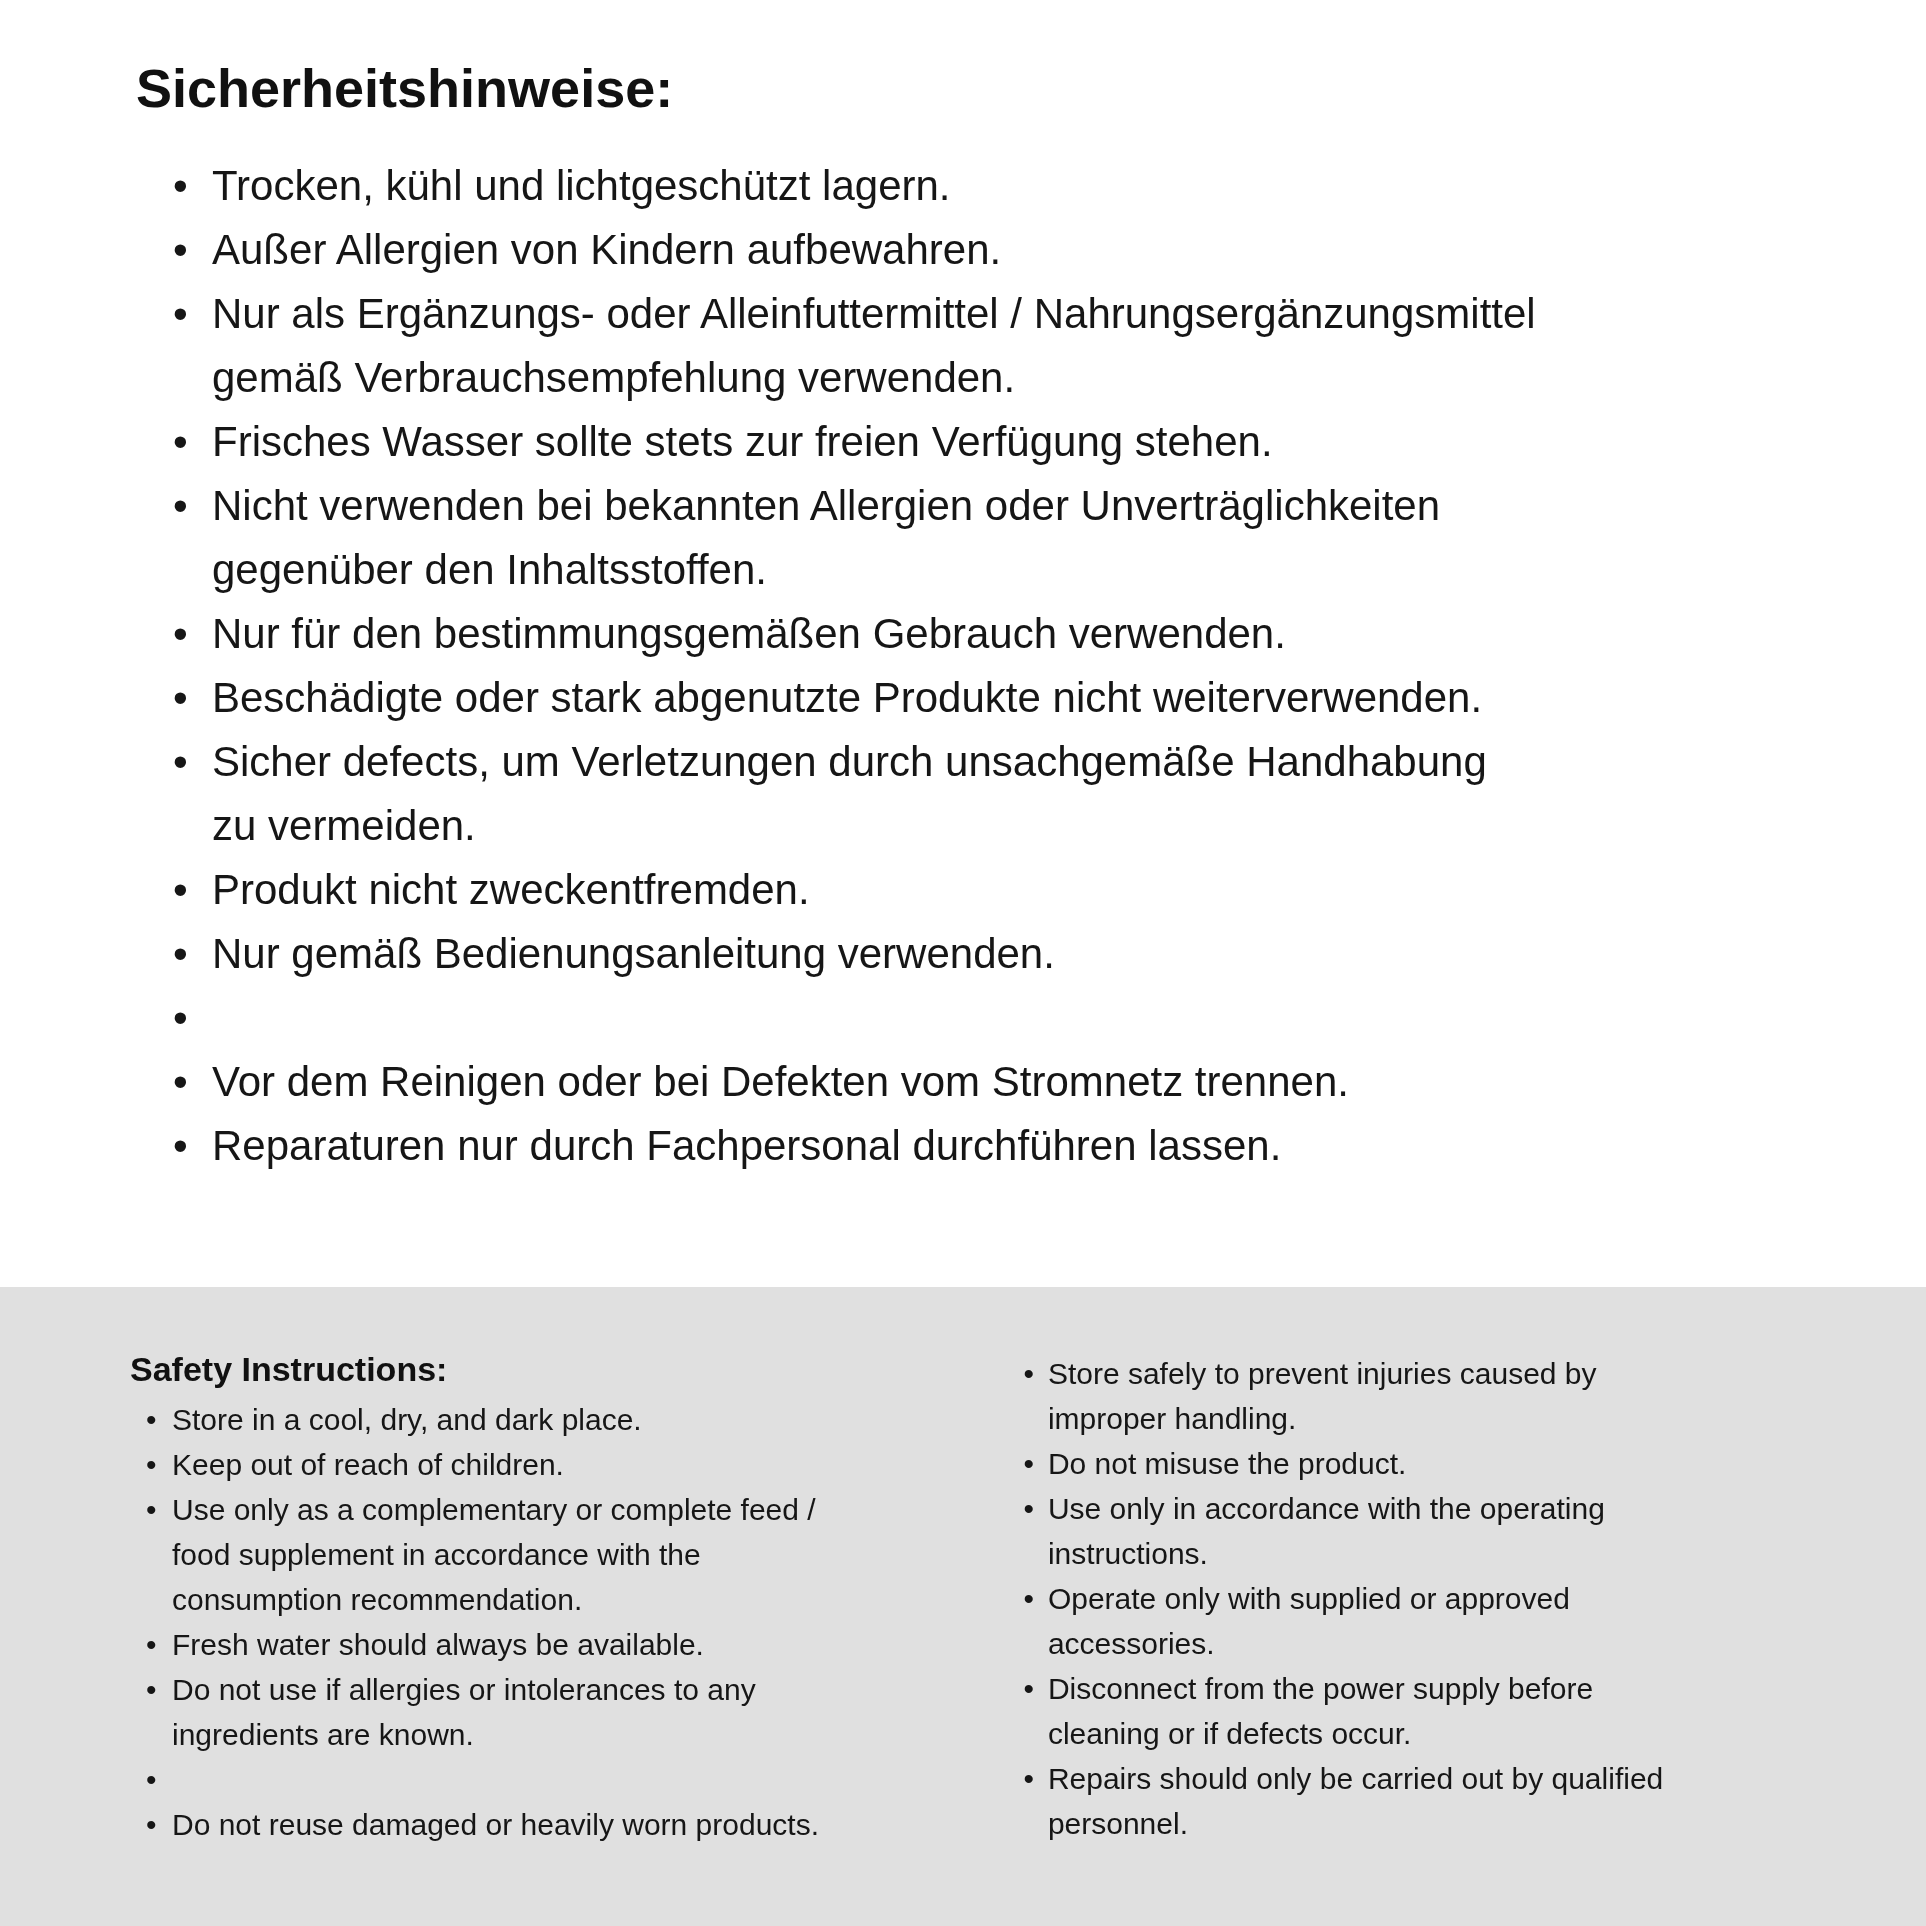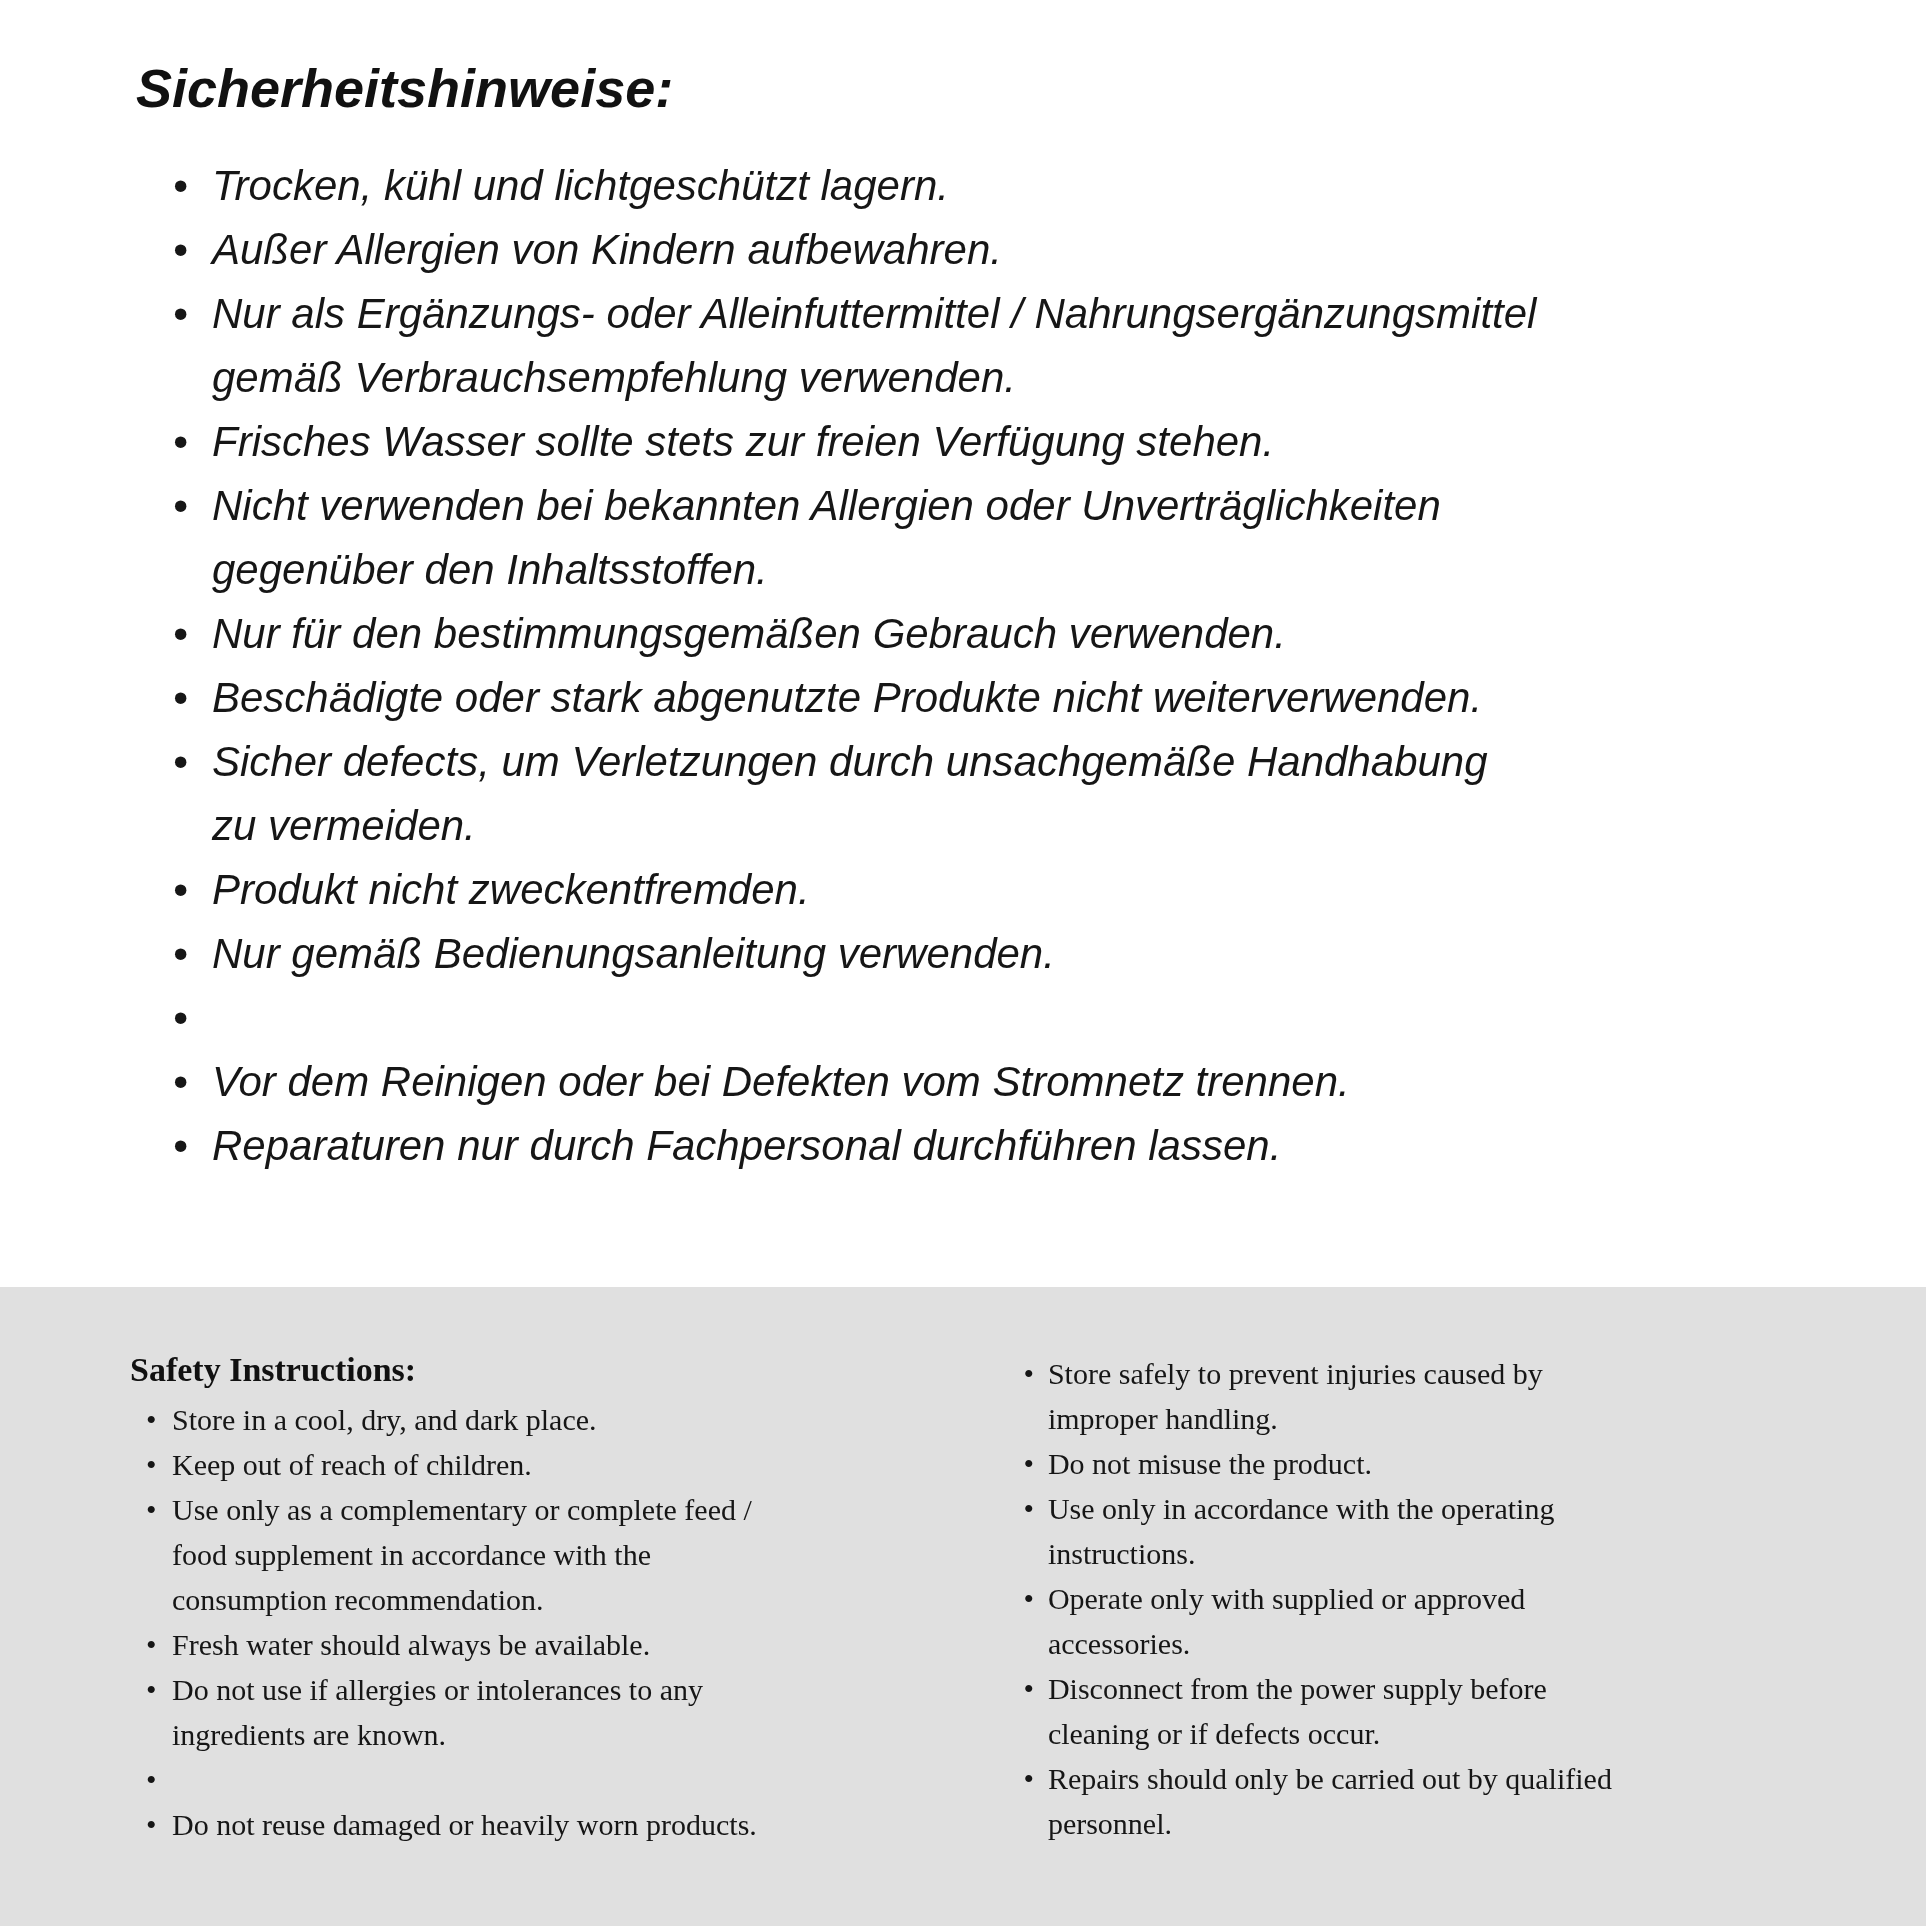--- a/index.html
+++ b/index.html
@@ -16,21 +16,20 @@
     color: #161616;
     font-family: "Liberation Sans", "DejaVu Sans", sans-serif;
   }
 
   
   .de-section {
     position: absolute;
     top: 0; left: 0; right: 0;
     padding: 56px 77px 0 136px;
     box-sizing: border-box;
-    font-style: italic;
   }
   .de-section h1 {
     margin: 0;
     font-size: 54px;
     line-height: 1.2;
     font-weight: 700;
     color: #111111;
   }
   .de-section ul {
     list-style: none;
@@ -47,21 +46,20 @@
   
   .en-section {
     position: absolute;
     top: 1287px; left: 0; right: 0; bottom: 0;
     background: #e0e0e0;
     padding: 64px 71px 0 130px;
     box-sizing: border-box;
     display: flex;
     gap: 29.5px;
     align-items: flex-start;
-    font-family: Liberation Serif, serif;
   }
   .en-col-left { width: 864px; flex: none; }
   .en-col-right { flex: 1; min-width: 0; }
 
   .en-section h2 {
     margin: 0 0 9px 0;
     font-size: 34px;
     line-height: 1.1;
     font-weight: 700;
     color: #111111;

